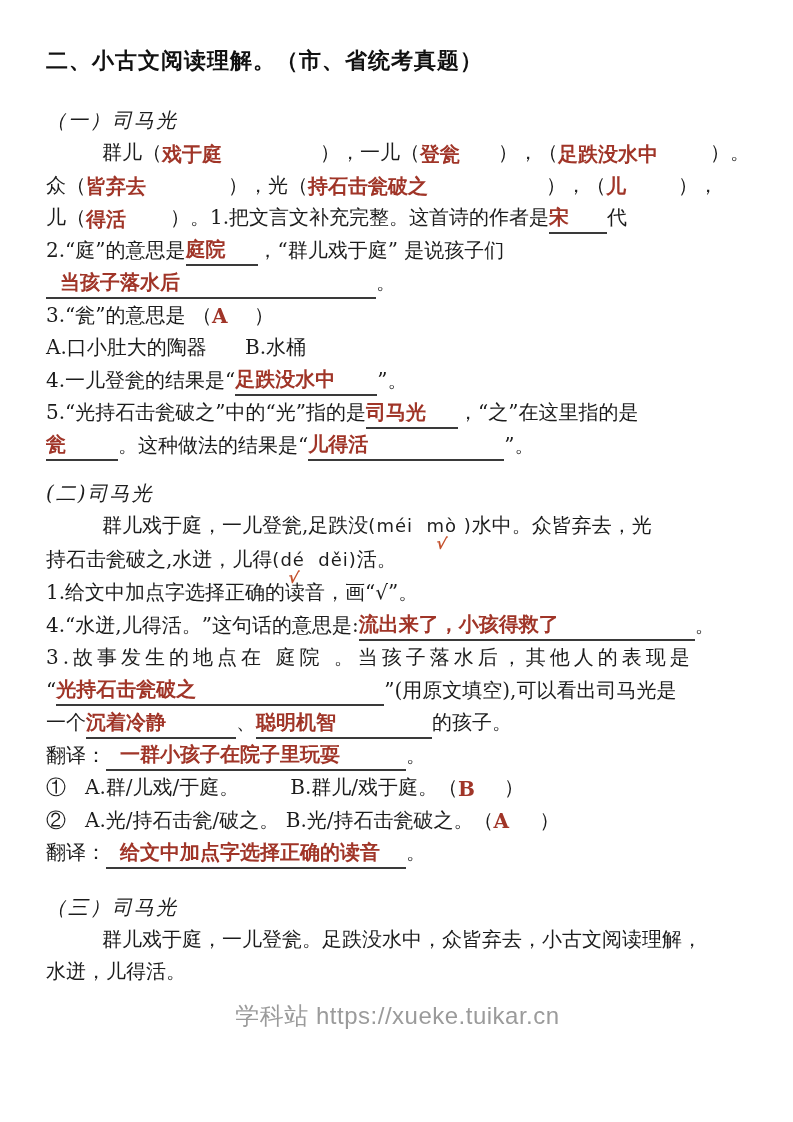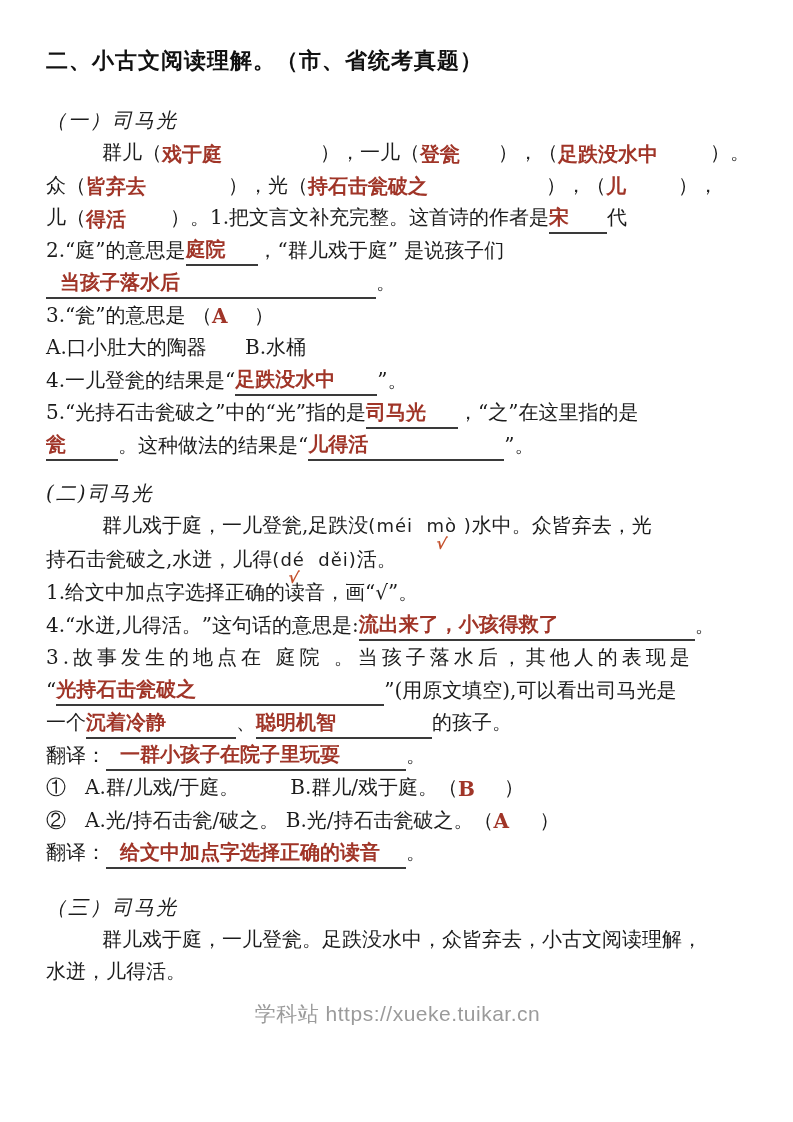--- a/index.html
+++ b/index.html
@@ -49,21 +49,21 @@
   .blank.left{text-align:left;padding-left:14px;}
   .ck{position:relative;display:inline-block;}
   .ck .mark{
     position:absolute;left:30%;top:18px;
     color:var(--ck);font-size:16px;font-weight:bold;
     transform:rotate(8deg);
   }
   .footer{
     margin-top:12px;text-align:center;
     font-family:"Liberation Sans","DejaVu Sans",sans-serif;
-    font-size:21px;color:var(--gray);letter-spacing:.5px;
+    font-size:24px;color:var(--gray);letter-spacing:.5px;
   }
 </style>
 </head>
 <body>
 
 <div class="page">
   <h1 class="title">二、小古文阅读理解。（市、省统考真题）</h1>
   <div id="content">
       <section class="sec">
         <div class="sec-head">（一）司马光</div>

